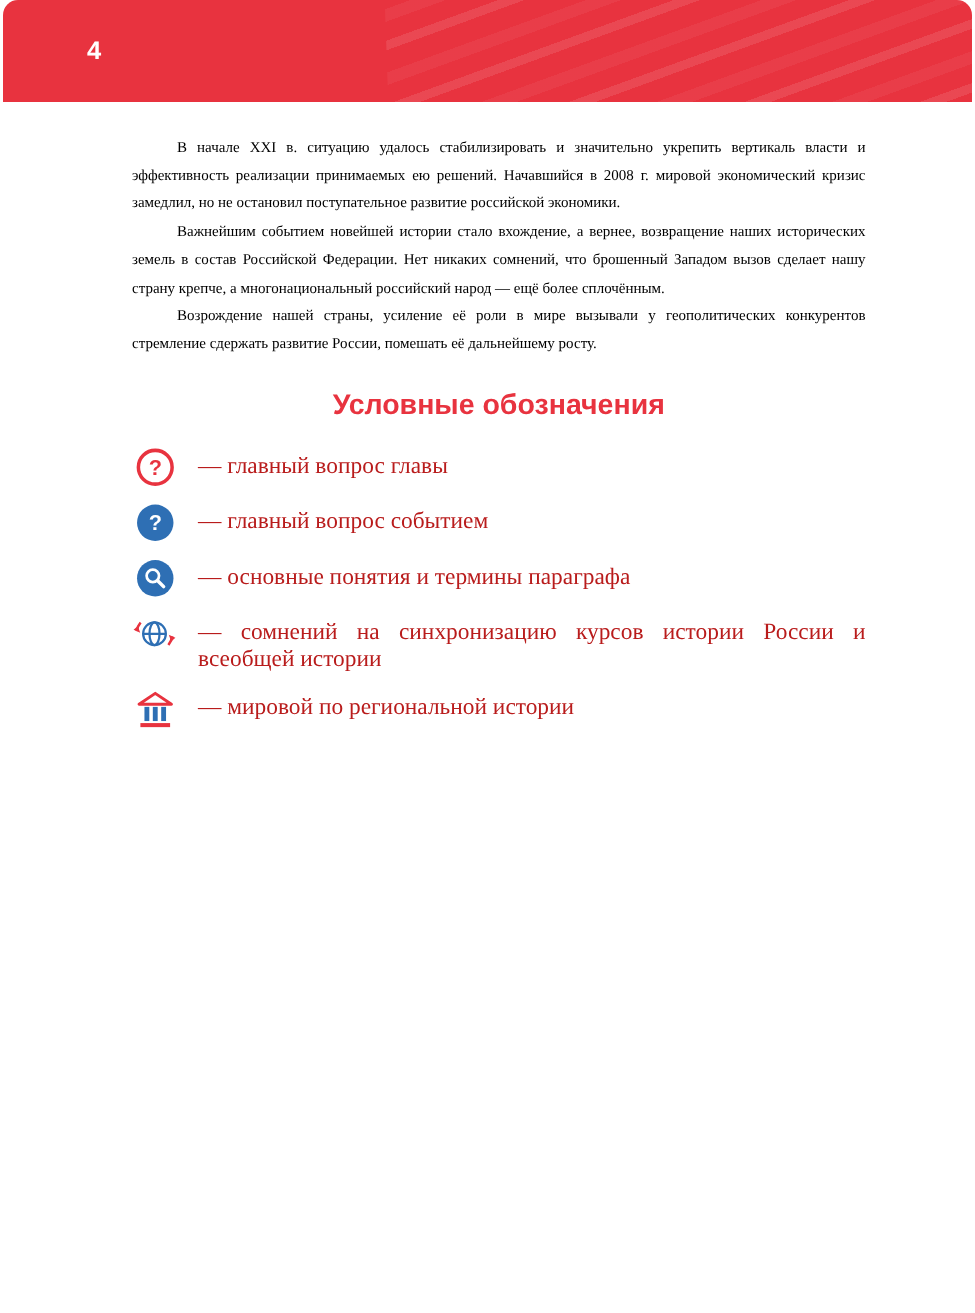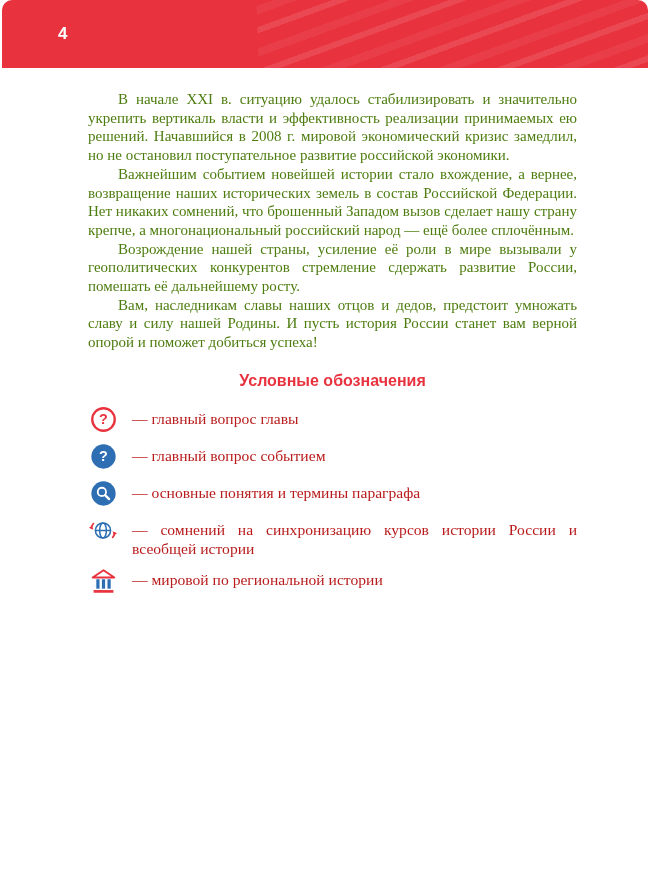--- a/index.html
+++ b/index.html
@@ -49,34 +49,34 @@
   }
   
   .content {
     position: absolute;
     top: 68px; left: 0; right: 0; bottom: 0;
     padding: 22px 73px 0 88px;
     box-sizing: border-box;
   }
   .para {
     margin: 0;
-    font-size: 15px;
+    font-size: 10px;
     line-height: 18.7px;
-    color: #4d7c0f;
+    color: #000000;
     text-align: justify;
     text-indent: 30px;
     hyphens: auto;
     -webkit-hyphens: auto;
   }
   .legend-title {
     margin: 20px 0 16px 0;
     text-align: center;
     font-family: "Liberation Sans", sans-serif;
     font-weight: bold;
-    font-size: 16px;
+    font-size: 19px;
     color: #e8333f;
   }
   .legend { display: flex; flex-direction: column; }
   .legend-item {
     display: flex;
     align-items: flex-start;
     margin-bottom: 9px;
     min-height: 28px;
   }
   .legend-icon {
@@ -102,21 +102,20 @@
 <div class="page">
 
   <div class="band"></div>
   <div class="page-num">4</div>
 
   <div class="content">
 
     <p class="para">В начале XXI в. ситуацию удалось стабилизировать и значительно укрепить вертикаль власти и эффективность реализации принимаемых ею решений. Начавшийся в 2008 г. мировой экономический кризис замедлил, но не остановил поступательное развитие российской экономики.</p>
     <p class="para">Важнейшим событием новейшей истории стало вхождение, а вернее, возвращение наших исторических земель в состав Российской Федерации. Нет никаких сомнений, что брошенный Западом вызов сделает нашу страну крепче, а многонациональный российский народ — ещё более сплочённым.</p>
     <p class="para">Возрождение нашей страны, усиление её роли в мире вызывали у геополитических конкурентов стремление сдержать развитие России, помешать её дальнейшему росту.</p>
-    <p class="para">Вам, наследникам славы наших отцов и дедов, предстоит умножать славу и силу нашей Родины. И пусть история России станет вам верной опорой и поможет добиться успеха!</p>
 
     <h2 class="legend-title">Условные обозначения</h2>
 
     <div class="legend">
 
       <div class="legend-item">
         <span class="legend-icon">
           <svg width="27" height="27" viewBox="0 0 30 30">
             <circle cx="15" cy="15" r="12.5" fill="#ffffff" stroke="#e8333f" stroke-width="2.6"></circle>
             <text x="15" y="20.5" text-anchor="middle" font-family="Liberation Sans, sans-serif" font-size="16" font-weight="bold" fill="#e8333f">?</text>

